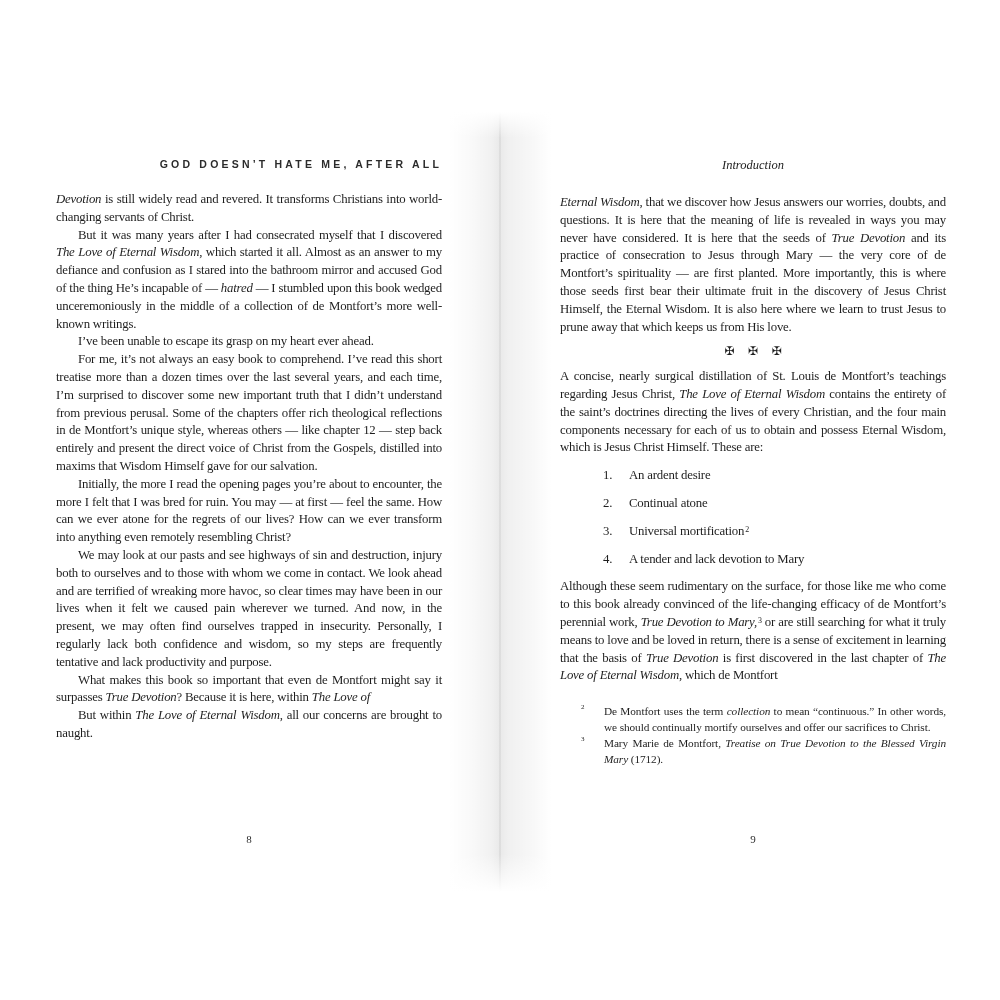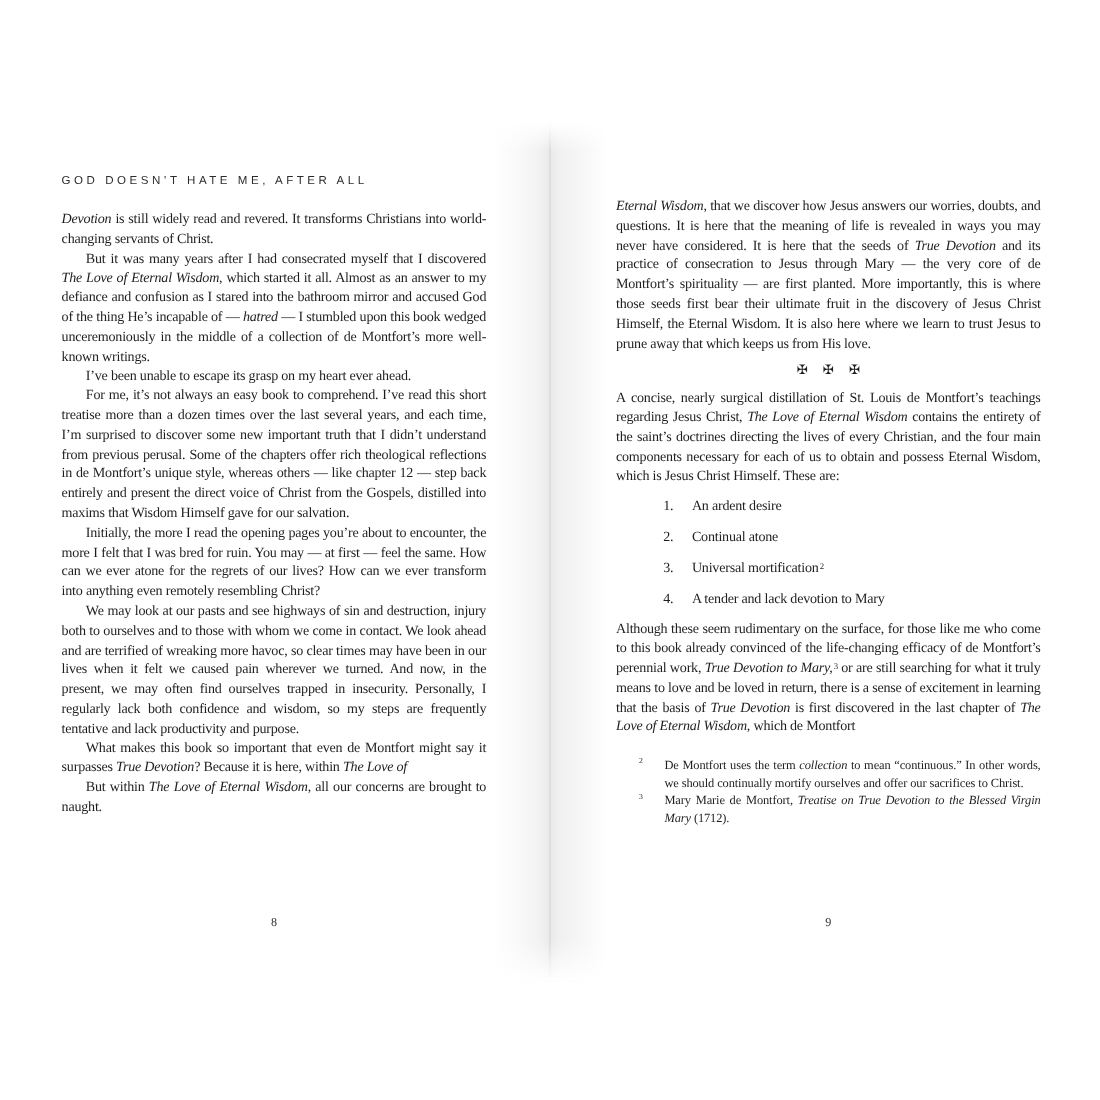--- a/index.html
+++ b/index.html
@@ -62,24 +62,24 @@
   
   .page {
     position: absolute;
     top: 158px;
     width: 386px;
   }
   .page-left  { left: 56px;  }
   .page-right { left: 560px; }
 
   .running-head-caps {
-    text-align: left;
+    text-align: right;
     font-family: "Liberation Sans", sans-serif;
     font-size: 10.5px;
-    font-weight: 400;
+    font-weight: 700;
     letter-spacing: 3.2px;
     color: #2b2b2b;
     white-space: nowrap;
   }
   .running-head-italic {
     text-align: center;
     font-style: italic;
     font-size: 12.5px;
     color: #222222;
   }
@@ -177,20 +177,21 @@
         <p class="para indent"><span>I’ve been unable to escape its grasp on my heart ever ahead.</span></p>
         <p class="para indent"><span>For me, it’s not always an easy book to comprehend. I’ve read this short treatise more than a dozen times over the last several years, and each time, I’m surprised to discover some new important truth that I didn’t understand from previous perusal. Some of the chapters offer rich theological reflections in de Montfort’s unique style, whereas others — like chapter 12 — step back entirely and present the direct voice of Christ from the Gospels, distilled into maxims that Wisdom Himself gave for our salvation.</span></p>
         <p class="para indent"><span>Initially, the more I read the opening pages you’re about to encounter, the more I felt that I was bred for ruin. You may — at first — feel the same. How can we ever atone for the regrets of our lives? How can we ever transform into anything even remotely resembling Christ?</span></p>
         <p class="para indent"><span>We may look at our pasts and see highways of sin and destruction, injury both to ourselves and to those with whom we come in contact. We look ahead and are terrified of wreaking more havoc, so clear times may have been in our lives when it felt we caused pain wherever we turned. And now, in the present, we may often find ourselves trapped in insecurity. Personally, I regularly lack both confidence and wisdom, so my steps are frequently tentative and lack productivity and purpose.</span></p>
         <p class="para indent"><span>What makes this book so important that even de Montfort might say it surpasses </span><em>True Devotion</em><span>? Because it is here, within </span><em>The Love of</em></p>
         <p class="para indent"><span>But within </span><em>The Love of Eternal Wisdom</em><span>, all our concerns are brought to naught.</span></p>
       </div>
   </div>
 
   <div class="page page-right">
+    <div class="running-head-italic">Introduction</div>
     <div class="body-text">
       <div>
           <p class="para"><em>Eternal Wisdom</em><span>, that we discover how Jesus answers our worries, doubts, and questions. It is here that the meaning of life is revealed in ways you may never have considered. It is here that the seeds of </span><em>True Devotion</em><span> and its practice of consecration to Jesus through Mary — the very core of de Montfort’s spirituality — are first planted. More importantly, this is where those seeds first bear their ultimate fruit in the discovery of Jesus Christ Himself, the Eternal Wisdom. It is also here where we learn to trust Jesus to prune away that which keeps us from His love.</span></p>
         </div>
       <div class="ornament">✠ ✠ ✠</div>
       <div>
           <p class="para"><span>A concise, nearly surgical distillation of St. Louis de Montfort’s teachings regarding Jesus Christ, </span><em>The Love of Eternal Wisdom</em><span> contains the entirety of the saint’s doctrines directing the lives of every Christian, and the four main components necessary for each of us to obtain and possess Eternal Wisdom, which is Jesus Christ Himself. These are:</span></p>
         </div>
       <div class="numbered-list">
           <div class="list-item"><span class="num">1.</span><span>An ardent desire</span></div>

